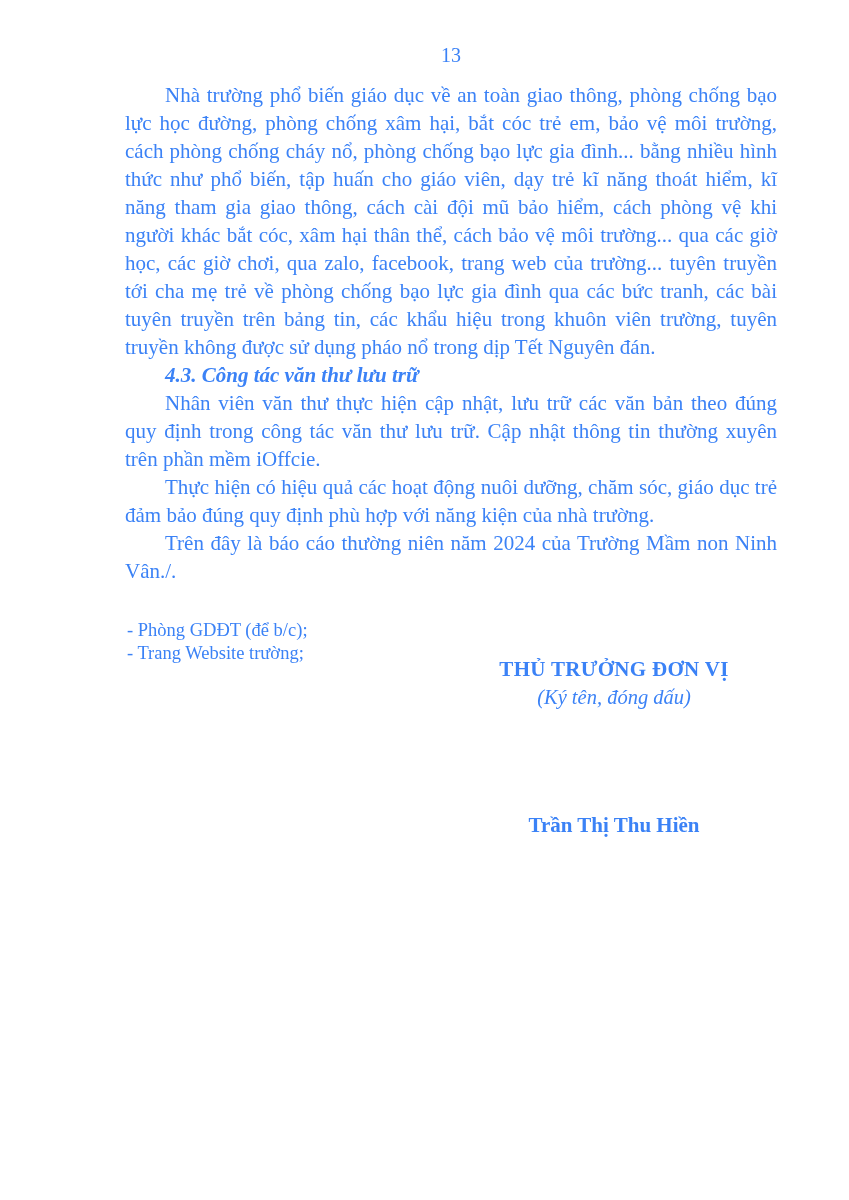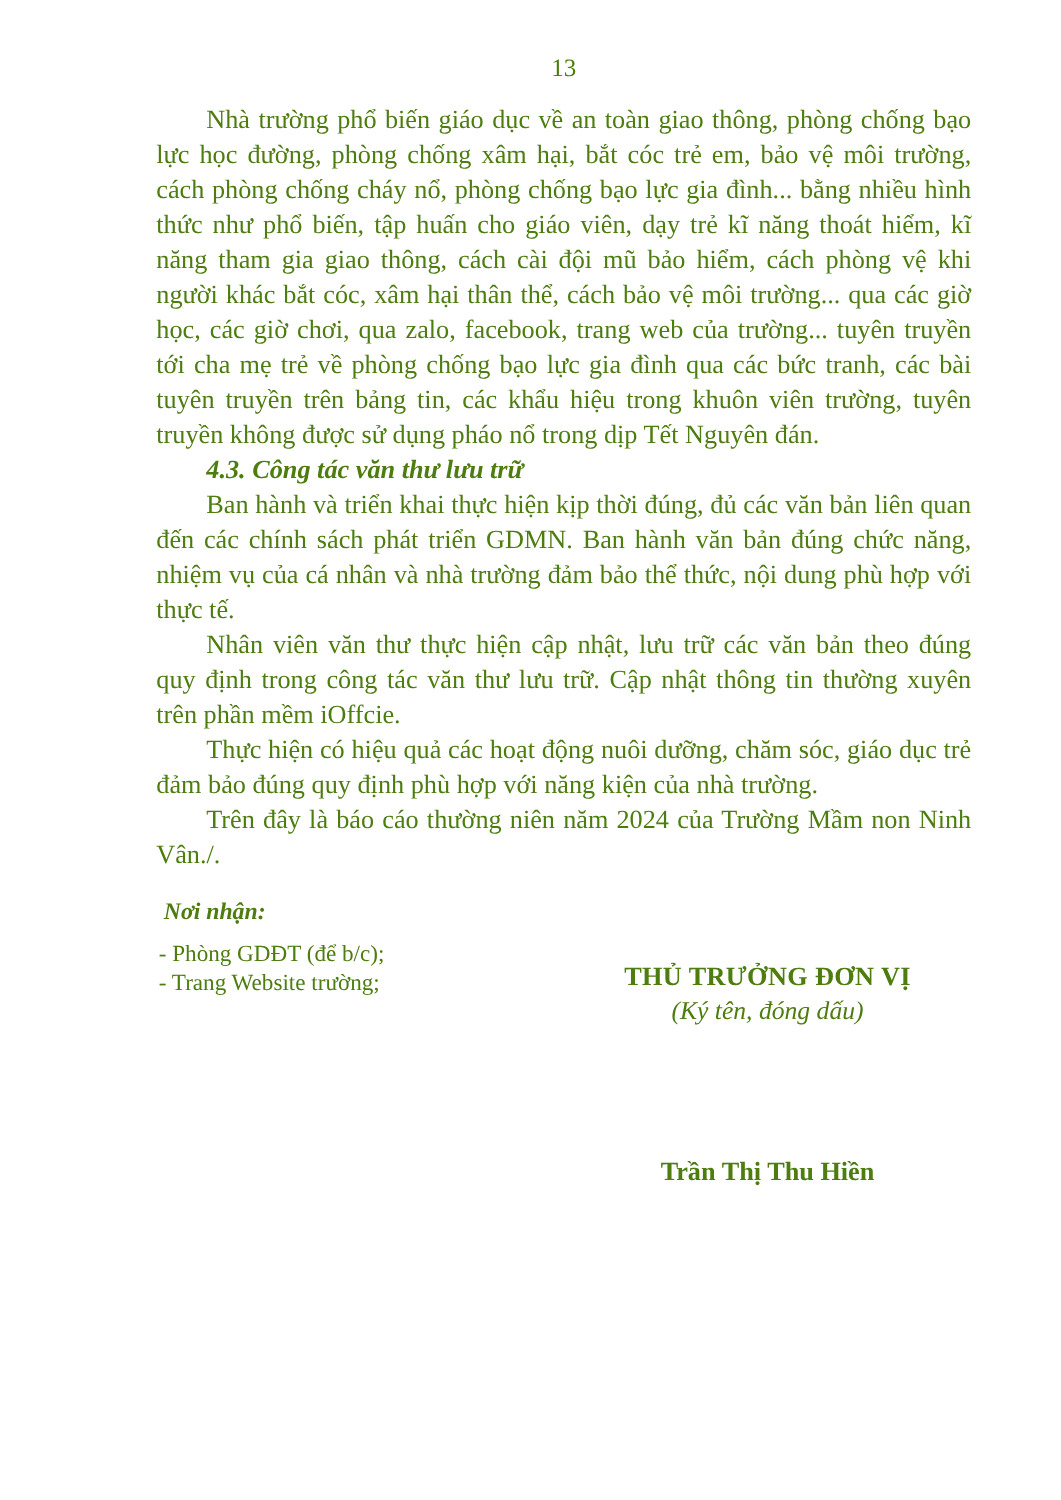--- a/index.html
+++ b/index.html
@@ -9,21 +9,21 @@
   }
   .page {
     position: relative;
     width: 849px;
     height: 1200px;
     margin: 0 auto;
     background: #ffffff;
     box-sizing: border-box;
     padding: 44px 72px 0 125px;
     font-family: "Liberation Serif", "DejaVu Serif", serif;
-    color: #4d7c0f;
+    color: #3b82f6;
     overflow: hidden;
   }
   .page-number {
     text-align: center;
     font-size: 20px;
     margin-bottom: 14px;
   }
   .body-text p {
     margin: 0;
     font-size: 21px;
@@ -89,33 +89,31 @@
 <div class="page">
 
   <div class="page-number">13</div>
 
   <div class="body-text">
     <p>Nhà trường phổ biến giáo dục về an toàn giao thông, phòng chống bạo lực học đường, phòng chống xâm hại, bắt cóc trẻ em, bảo vệ môi trường, cách phòng chống cháy nổ, phòng chống bạo lực gia đình... bằng nhiều hình thức như phổ biến, tập huấn cho giáo viên, dạy trẻ kĩ năng thoát hiểm, kĩ năng tham gia giao thông, cách cài đội mũ bảo hiểm, cách phòng vệ khi người khác bắt cóc, xâm hại thân thể, cách bảo vệ môi trường... qua các giờ học, các giờ chơi, qua zalo, facebook, trang web của trường... tuyên truyền tới cha mẹ trẻ về phòng chống bạo lực gia đình qua các bức tranh, các bài tuyên truyền trên bảng tin, các khẩu hiệu trong khuôn viên trường, tuyên truyền không được sử dụng pháo nổ trong dịp Tết Nguyên đán.</p>
 
     <p class="section-heading">4.3. Công tác văn thư lưu trữ</p>
 
 
-    <p>Ban hành và triển khai thực hiện kịp thời đúng, đủ các văn bản liên quan đến các chính sách phát triển GDMN. Ban hành văn bản đúng chức năng, nhiệm vụ của cá nhân và nhà trường đảm bảo thể thức, nội dung phù hợp với thực tế.</p>
 
     <p>Nhân viên văn thư thực hiện cập nhật, lưu trữ các văn bản theo đúng quy định trong công tác văn thư lưu trữ. Cập nhật thông tin thường xuyên trên phần mềm iOffcie.</p>
 
     <p>Thực hiện có hiệu quả các hoạt động nuôi dưỡng, chăm sóc, giáo dục trẻ đảm bảo đúng quy định phù hợp với năng kiện của nhà trường.</p>
 
     <p>Trên đây là báo cáo thường niên năm 2024 của Trường Mầm non Ninh Vân./.</p>
   </div>
 
   <div class="footer">
 
     <div class="footer-left">
-      <div class="recipients-label">Nơi nhận:</div>
       <div class="recipients-list">
         <div>- Phòng GDĐT (để b/c);</div>
         <div>- Trang Website trường;</div>
       </div>
     </div>
 
     <div class="footer-right">
       <div class="sig-title">THỦ TRƯỞNG ĐƠN VỊ</div>
       <div class="sig-note">(Ký tên, đóng dấu)</div>
       <div class="sig-name">Trần Thị Thu Hiền</div>

